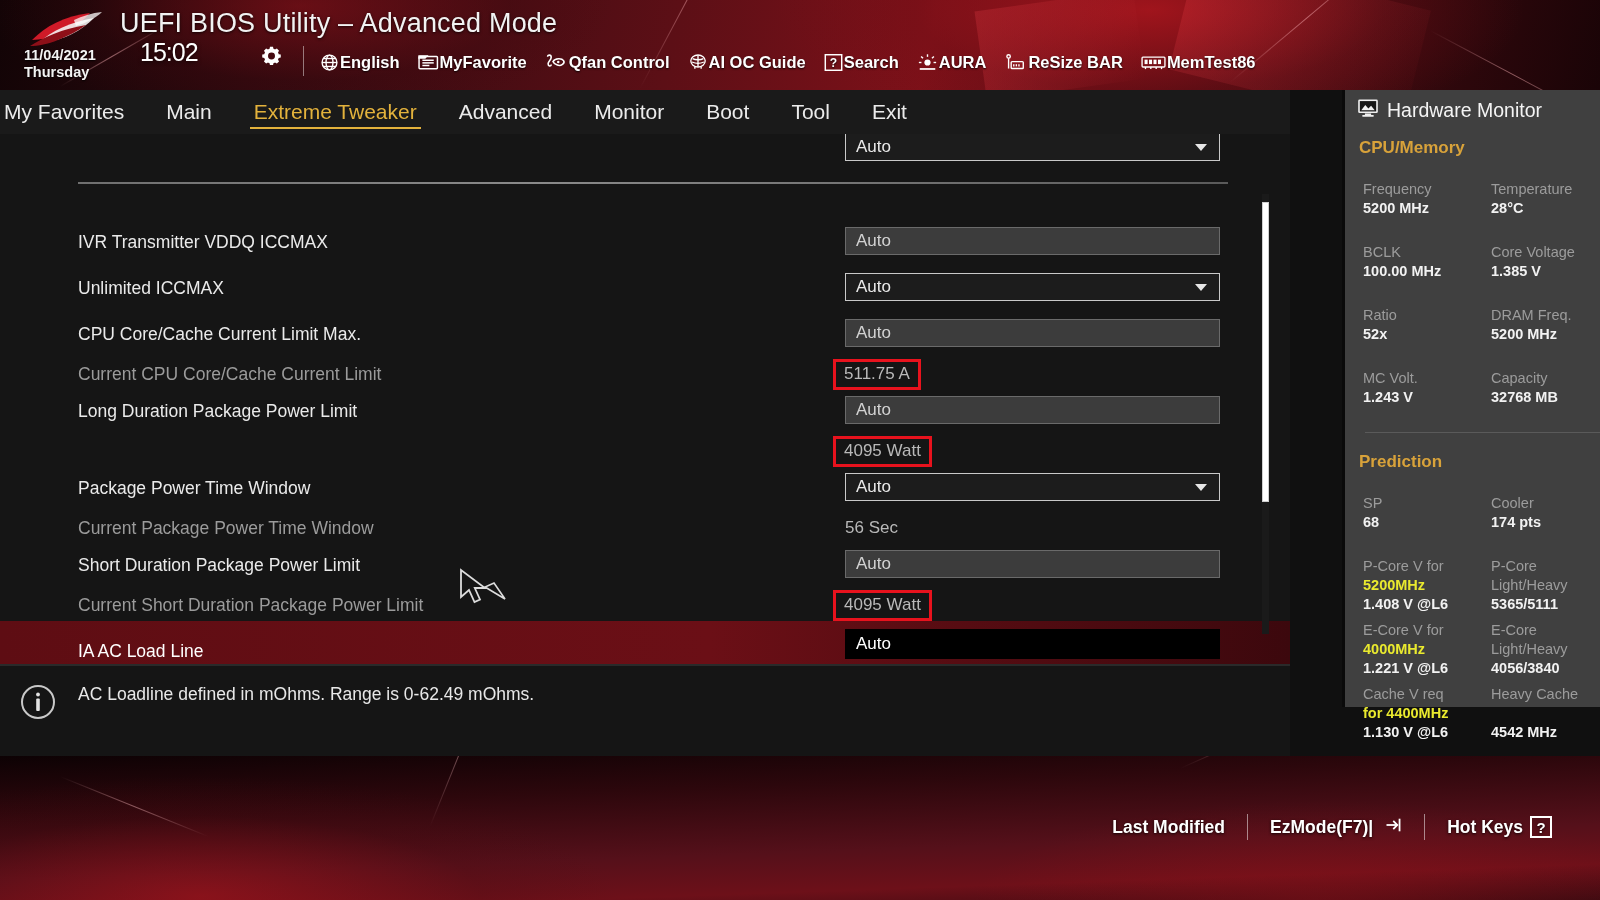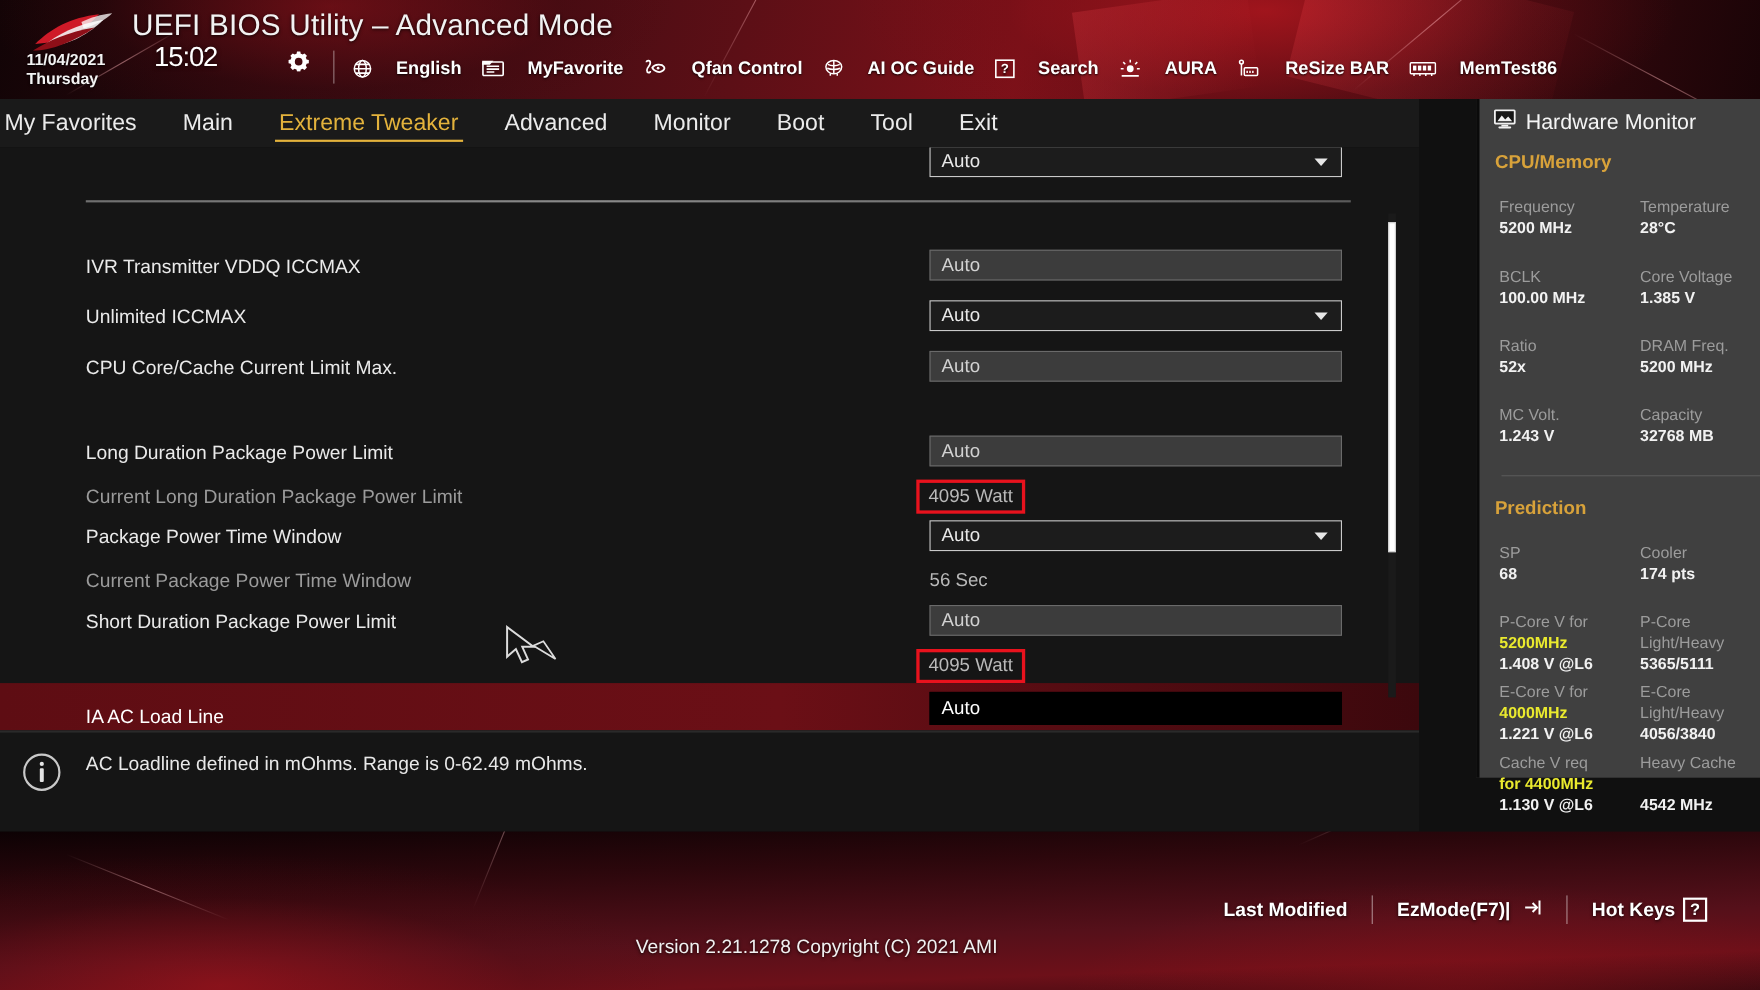--- a/index.html
+++ b/index.html
@@ -96,21 +96,21 @@
     position: absolute;
     left: 320px; top: 48px;
     height: 28px;
     display: flex;
     align-items: center;
     gap: 18px;
   }
   .hdr-tool {
     display: flex;
     align-items: center;
-    gap: 21px;
+    gap: 1px;
     color: #ffffff;
     font-size: 16.5px;
     font-weight: bold;
     white-space: nowrap;
     text-shadow: 0 1px 2px rgba(0,0,0,.9);
     cursor: pointer;
   }
   .hdr-tool .ico { display:flex; align-items:center; }
 
   
@@ -563,30 +563,33 @@
       </div>
     </div>
 
     <div class="row" style="top:180px;">
       <div class="row-label">CPU Core/Cache Current Limit Max.</div>
       <div class="fld filled" style="top:5px;">
         <span>Auto</span>
       </div>
     </div>
 
+    <div class="row" style="top:220px;">
+      <div class="row-label dim">Current CPU Core/Cache Current Limit</div>
+      <div class="ro-val boxed" style="top:5px;">511.75 A</div>
+    </div>
 
     <div class="row" style="top:257px;">
       <div class="row-label">Long Duration Package Power Limit</div>
       <div class="fld filled" style="top:5px;">
         <span>Auto</span>
       </div>
     </div>
 
     <div class="row" style="top:297px;">
-      <div class="row-label dim">Current Long Duration Package Power Limit</div>
       <div class="ro-val boxed" style="top:5px;">4095 Watt</div>
     </div>
 
     <div class="row" style="top:334px;">
       <div class="row-label">Package Power Time Window</div>
       <div class="fld combo" style="top:5px;">
         <span>Auto</span>
         <span class="caret"></span>
       </div>
     </div>
@@ -597,20 +600,21 @@
     </div>
 
     <div class="row" style="top:411px;">
       <div class="row-label">Short Duration Package Power Limit</div>
       <div class="fld filled" style="top:5px;">
         <span>Auto</span>
       </div>
     </div>
 
     <div class="row" style="top:451px;">
+      <div class="row-label dim">Current Short Duration Package Power Limit</div>
       <div class="ro-val boxed" style="top:5px;">4095 Watt</div>
     </div>
 
     <div class="row selected" style="top:487px;height:60px;padding-left:27px;">
       <div class="row-label sel">IA AC Load Line</div>
       <div class="fld sel-field" style="top:8px;height:30px;">
         <span>Auto</span>
       </div>
     </div>
 
@@ -734,21 +738,20 @@
       <div class="hm-v" style="margin-top:19px;">4542 MHz</div>
     </div>
 
   </div>
 
   <div class="footer">
     <div class="streak" style="left:430px;top:70px;width:180px;transform:rotate(-68deg);"></div>
     <div class="streak" style="left:60px;top:20px;width:160px;transform:rotate(22deg);"></div>
     <div class="streak" style="left:1180px;top:12px;width:200px;transform:rotate(-24deg);"></div>
 
-    <div class="version">Version 2.21.1278 Copyright (C) 2021 AMI</div>
 
     <div class="foot-links">
       <div class="foot-link">
         <span>Last Modified</span>
       </div>
       <div class="foot-sep"></div>
       <div class="foot-link">
         <span>EzMode(F7)|</span>
         <span>
           <svg viewBox="0 0 24 20" width="22" height="18" fill="none" stroke="#fff" stroke-width="2">

